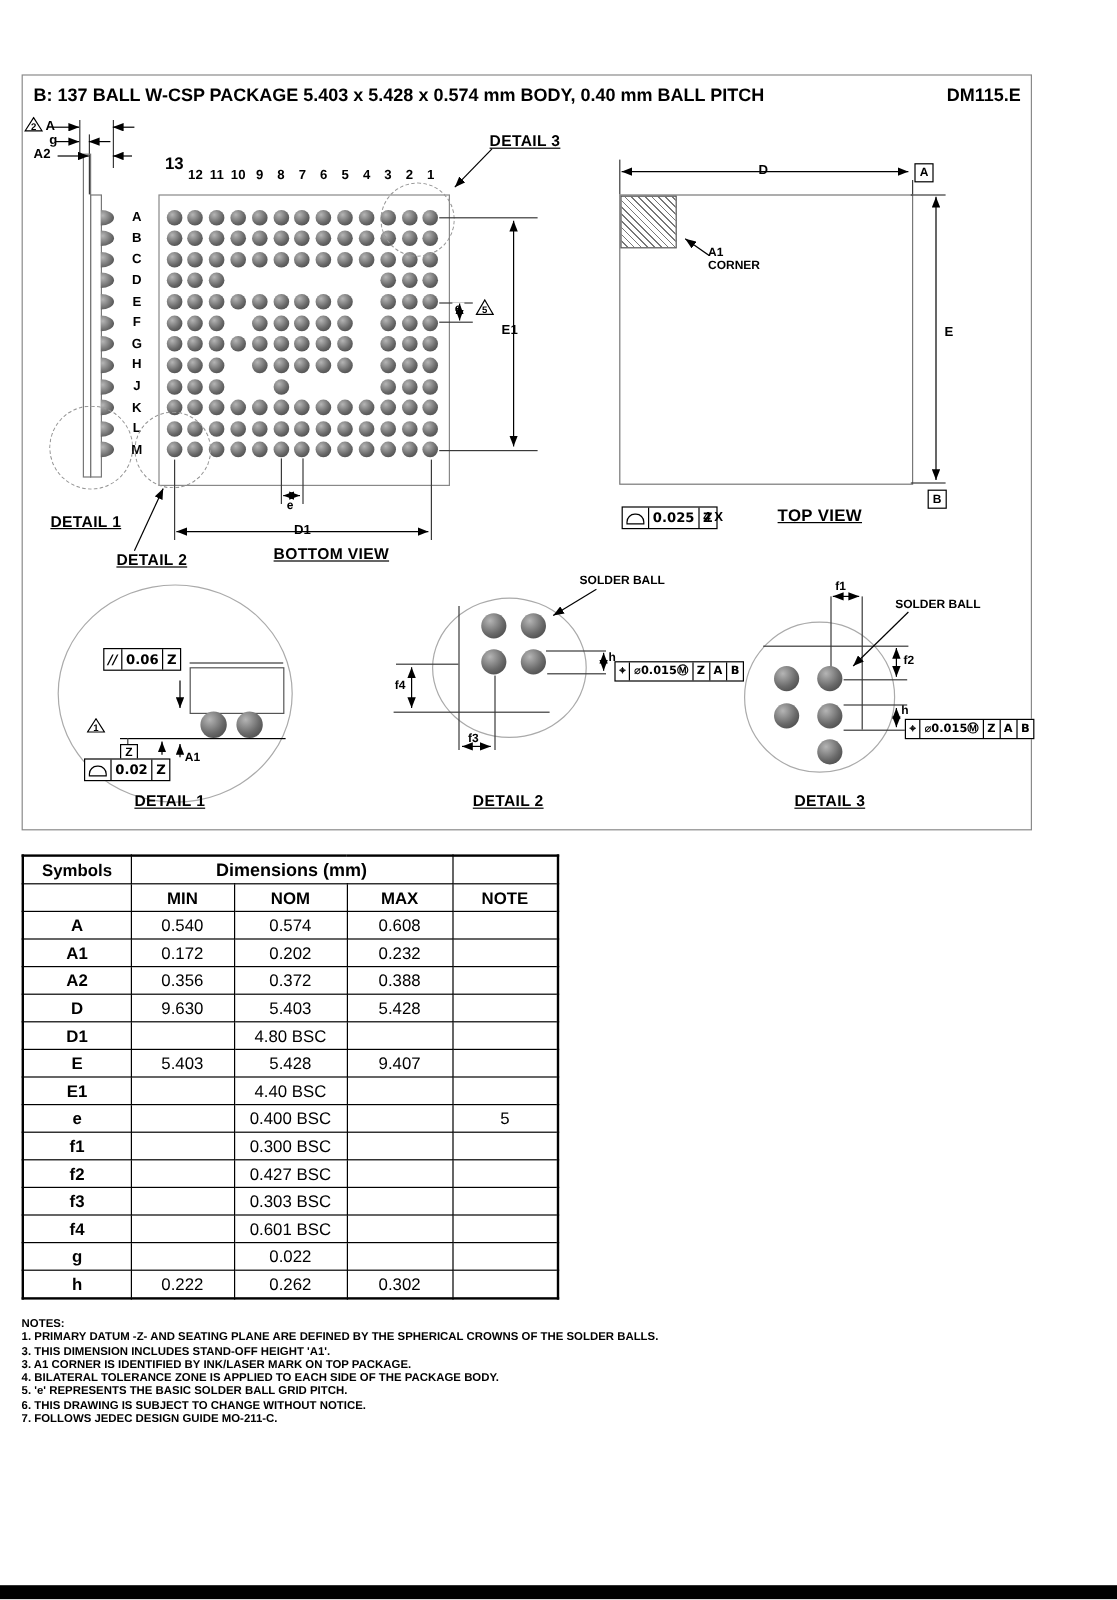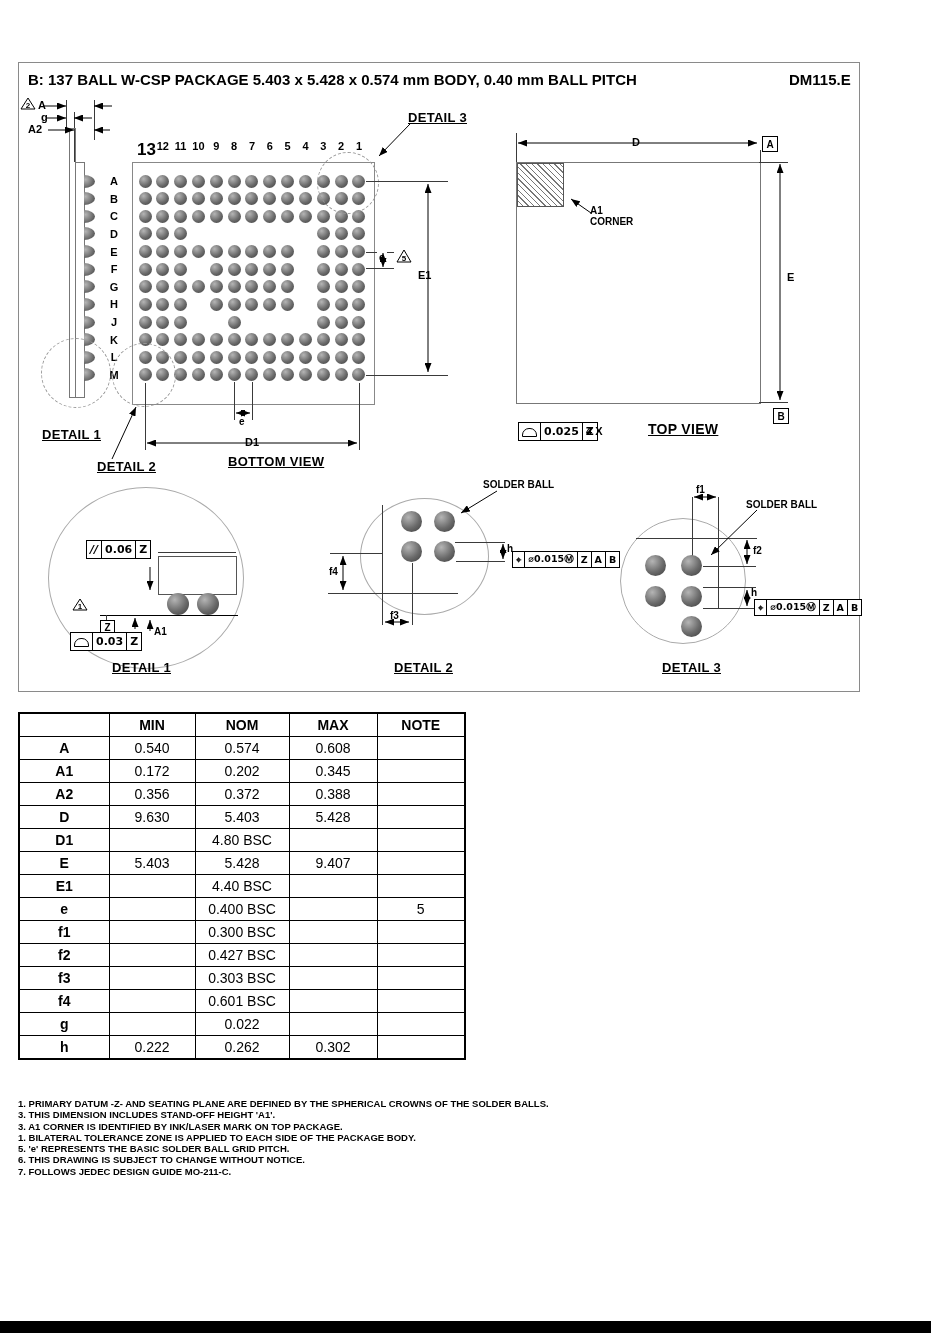--- a/index.html
+++ b/index.html
@@ -64,21 +64,21 @@
         <div class="hball" style="left: 84px; top: 350.86px;"></div>
         <div class="hball" style="left: 84px; top: 368.496px;"></div>
       </div>
     <div class="dash" style="left:41px;top:338px;width:68px;height:68px"></div>
     <div class="cap" style="left:42px;top:427px">DETAIL 1</div>
   </div>
 
   <div>
     <div class="frame" style="left:132px;top:162px;width:241px;height:241px;border-color:#888"></div>
     <div id="bv-col-labels">
-        <div style="position: absolute; left: 137px; top: 140px; width: 16px; text-align: center; font-size: 17px; font-weight: bold;">13</div>
+        <div style="position: absolute; left: 137px; top: 128px; width: 16px; text-align: right; font-size: 14px; font-weight: bold;">13</div>
         <div style="position: absolute; left: 154.833px; top: 140px; width: 16px; text-align: center; font-size: 11px; font-weight: bold;">12</div>
         <div style="position: absolute; left: 172.666px; top: 140px; width: 16px; text-align: center; font-size: 11px; font-weight: bold;">11</div>
         <div style="position: absolute; left: 190.499px; top: 140px; width: 16px; text-align: center; font-size: 11px; font-weight: bold;">10</div>
         <div style="position: absolute; left: 208.332px; top: 140px; width: 16px; text-align: center; font-size: 11px; font-weight: bold;">9</div>
         <div style="position: absolute; left: 226.165px; top: 140px; width: 16px; text-align: center; font-size: 11px; font-weight: bold;">8</div>
         <div style="position: absolute; left: 243.998px; top: 140px; width: 16px; text-align: center; font-size: 11px; font-weight: bold;">7</div>
         <div style="position: absolute; left: 261.831px; top: 140px; width: 16px; text-align: center; font-size: 11px; font-weight: bold;">6</div>
         <div style="position: absolute; left: 279.664px; top: 140px; width: 16px; text-align: center; font-size: 11px; font-weight: bold;">5</div>
         <div style="position: absolute; left: 297.497px; top: 140px; width: 16px; text-align: center; font-size: 11px; font-weight: bold;">4</div>
         <div style="position: absolute; left: 315.33px; top: 140px; width: 16px; text-align: center; font-size: 11px; font-weight: bold;">3</div>
@@ -314,21 +314,21 @@
       </div>
     <svg class="abs" style="left:72px;top:598px" width="16" height="13">
       <path d="M8 1 L15 12 L1 12 Z" fill="none" stroke="#000"></path>
       <text x="8" y="11" text-anchor="middle" font-size="8" font-weight="bold">1</text>
     </svg>
     <div class="lbl" style="left:154px;top:626px;font-size:10px">A1</div>
     <div class="fcf" style="left:70px;top:632px;height:17px;font-size:11px">
       <span>
           <i class="dome"></i>
         </span>
-      <span>0.03</span>
+      <span>0.02</span>
       <span>Z</span>
     </div>
     <div class="cap" style="left:112px;top:660px">DETAIL 1</div>
   </div>
 
   <div>
     <div class="dash" style="left:360px;top:498px;width:127px;height:115px;border-style:solid;border-color:#aaa"></div>
     <div class="vl" style="left:382px;top:505px;height:120px"></div>
     <div class="vl" style="left:412px;top:563px;height:62px"></div>
     <div class="hl" style="left:330px;top:553px;width:52px"></div>
@@ -420,38 +420,43 @@
       <table>
         <colgroup>
           <col style="width: 90px;">
           <col style="width: 86px;">
           <col style="width: 94px;">
           <col style="width: 88px;">
           <col style="width: 88px;">
         </colgroup>
         <tbody>
           <tr>
+            <th style="font-size: 14px;">Symbols</th>
+            <th colspan="3" style="font-size: 15px;">Dimensions (mm)</th>
+            <th></th>
+          </tr>
+          <tr>
             <th></th>
             <th>MIN</th>
             <th>NOM</th>
             <th>MAX</th>
             <th>NOTE</th>
           </tr>
           <tr>
             <td class="sym">A</td>
             <td>0.540</td>
             <td>0.574</td>
             <td>0.608</td>
             <td></td>
           </tr>
           <tr>
             <td class="sym">A1</td>
             <td>0.172</td>
             <td>0.202</td>
-            <td>0.345</td>
+            <td>0.232</td>
             <td></td>
           </tr>
           <tr>
             <td class="sym">A2</td>
             <td>0.356</td>
             <td>0.372</td>
             <td>0.388</td>
             <td></td>
           </tr>
           <tr>
@@ -529,25 +534,26 @@
             <td>0.222</td>
             <td>0.262</td>
             <td>0.302</td>
             <td></td>
           </tr>
         </tbody>
       </table>
     </div>
 
   <div class="abs" style="left:18px;top:1098px">
+    <div class="noteline">NOTES:</div>
     <div id="notes-list">
         <div class="noteline">1.  PRIMARY DATUM -Z- AND SEATING PLANE ARE DEFINED BY THE SPHERICAL CROWNS OF THE SOLDER BALLS.</div>
         <div class="noteline">3.  THIS DIMENSION INCLUDES STAND-OFF HEIGHT 'A1'.</div>
         <div class="noteline">3.  A1 CORNER IS IDENTIFIED BY INK/LASER MARK ON TOP PACKAGE.</div>
-        <div class="noteline">1.  BILATERAL TOLERANCE ZONE IS APPLIED TO EACH SIDE OF THE PACKAGE BODY.</div>
+        <div class="noteline">4.  BILATERAL TOLERANCE ZONE IS APPLIED TO EACH SIDE OF THE PACKAGE BODY.</div>
         <div class="noteline">5.  'e' REPRESENTS THE BASIC SOLDER BALL GRID PITCH.</div>
         <div class="noteline">6.  THIS DRAWING IS SUBJECT TO CHANGE WITHOUT NOTICE.</div>
         <div class="noteline">7.  FOLLOWS JEDEC DESIGN GUIDE MO-211-C.</div>
       </div>
   </div>
 
   <div class="abs" style="left:0;top:1321px;width:931px;height:12px;background:#000"></div>
 </div>
 
 </body></html>

